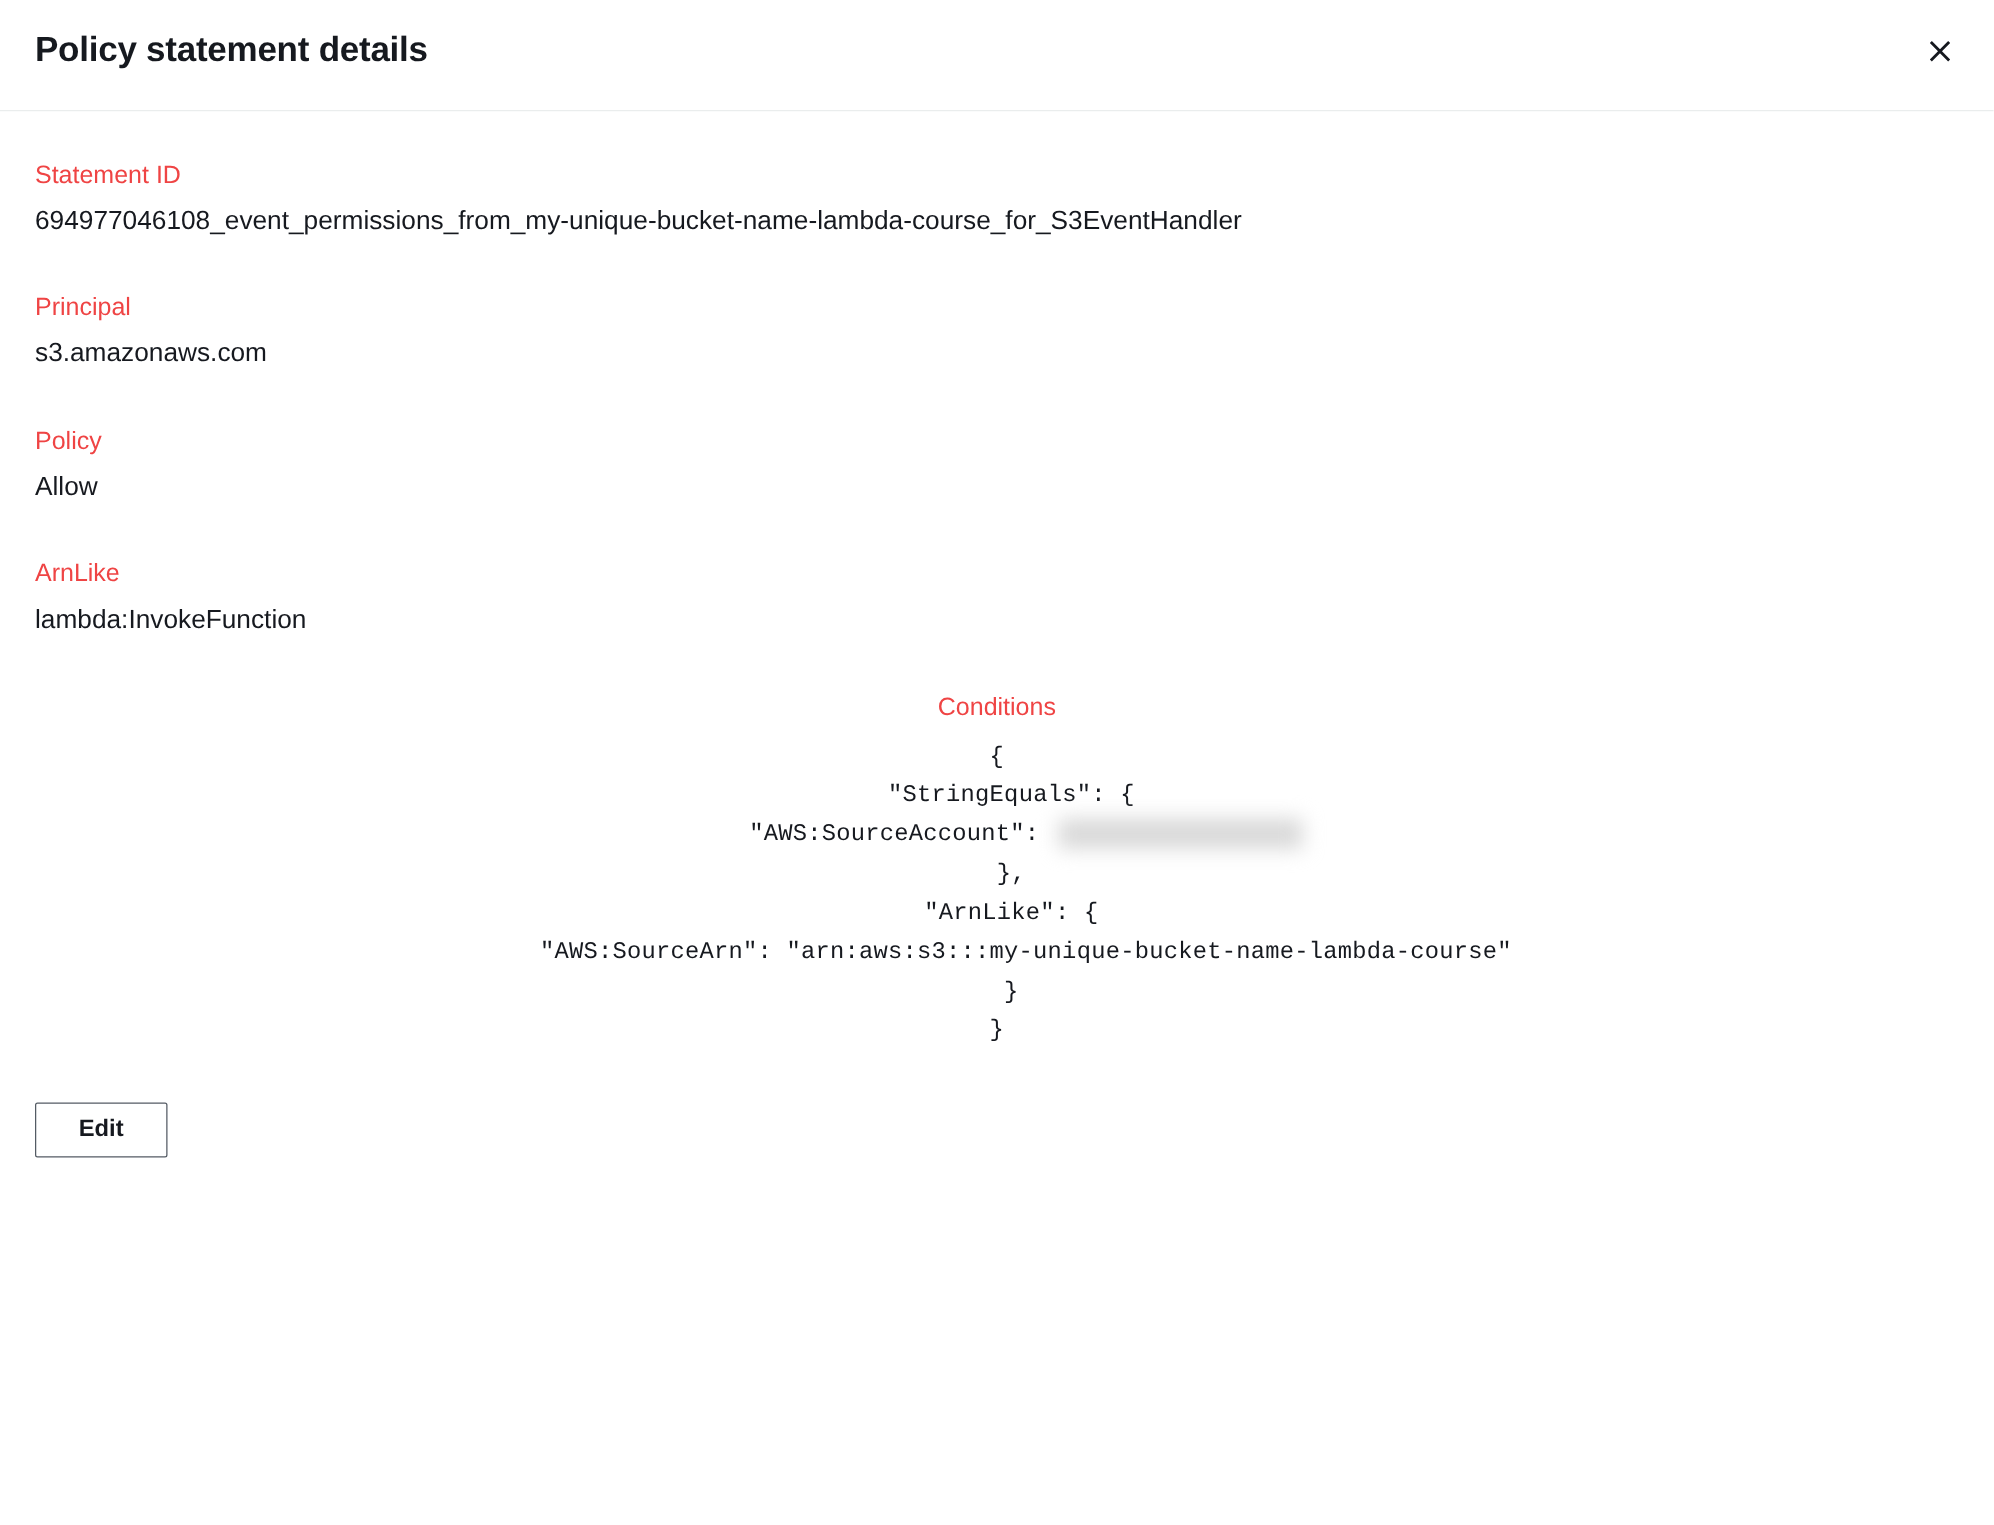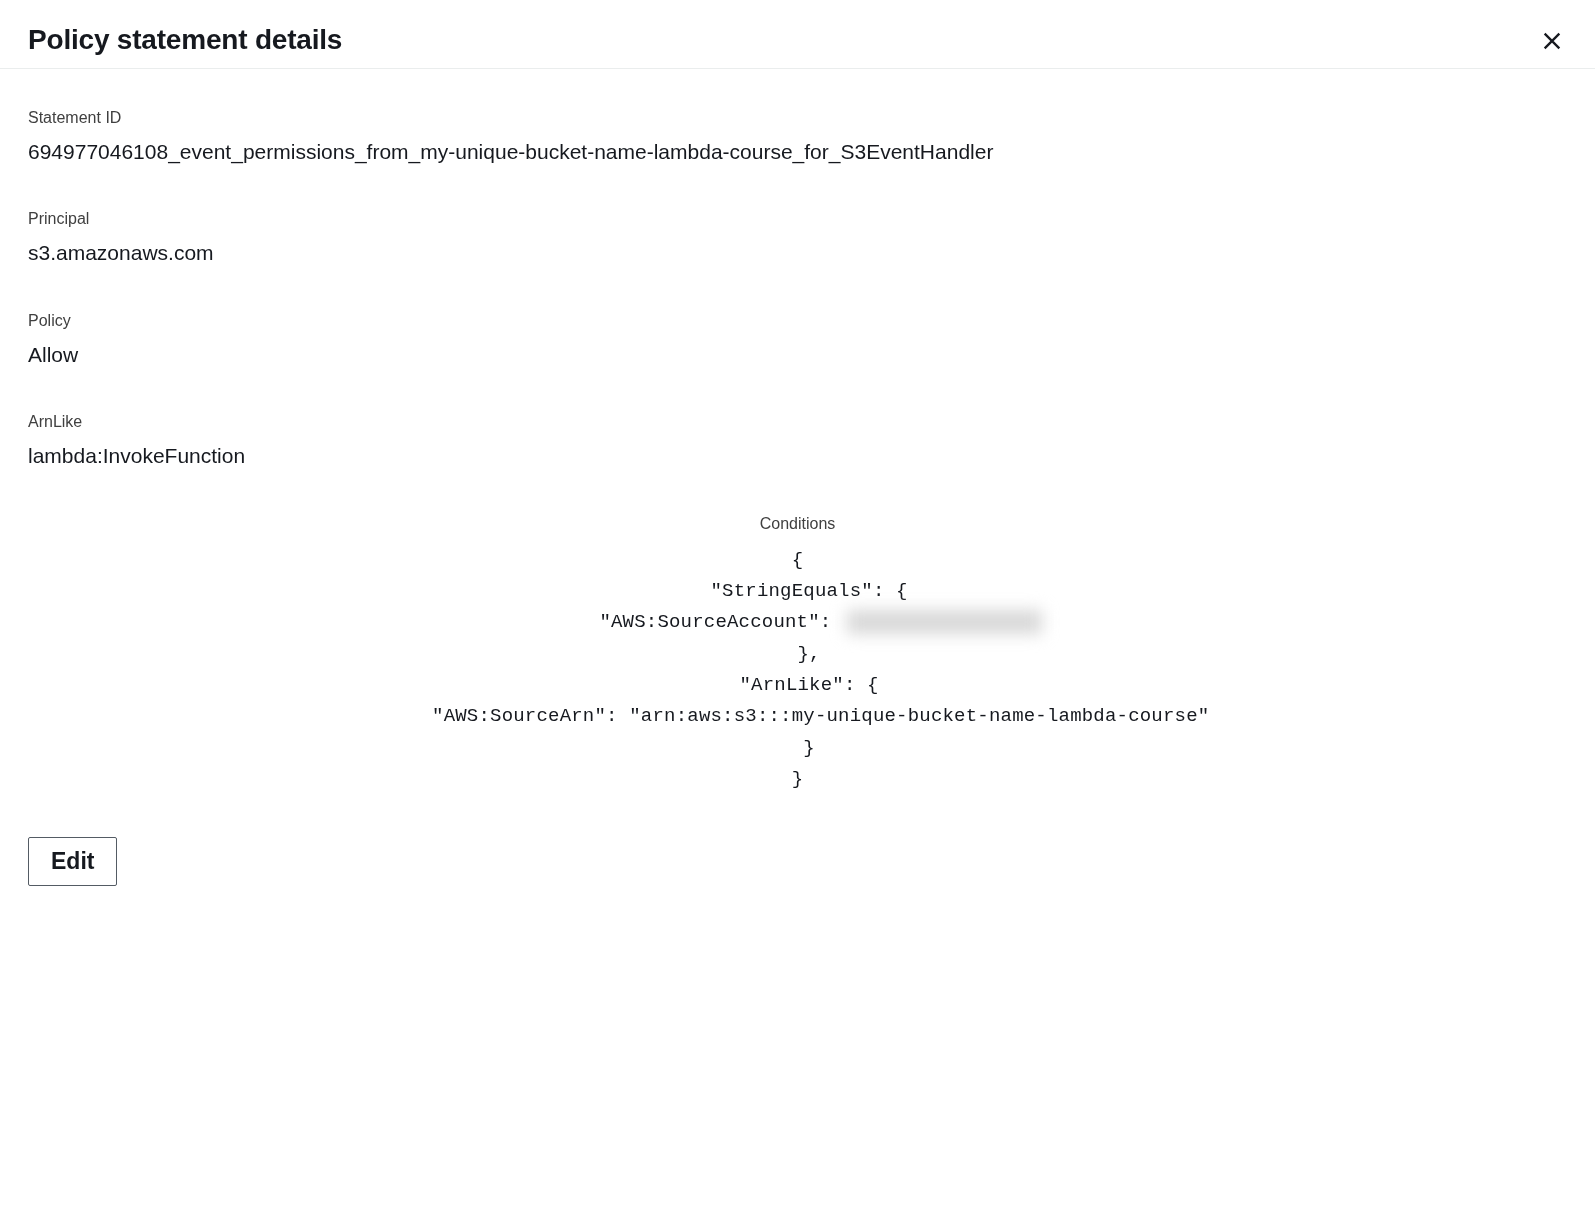--- a/index.html
+++ b/index.html
@@ -17,21 +17,21 @@
     }
     .modal {
       width: 100%;
       height: 100%;
       background: #ffffff;
     }
     .modal-header {
       display: flex;
       justify-content: space-between;
       align-items: flex-start;
-      padding: 24px 28px 12px 28px;
+      padding: 24px 28px 32px 28px;
       border-bottom: 1px solid #eaeded;
     }
     .modal-title {
       font-size: 28px;
       font-weight: 700;
       color: #16191f;
       letter-spacing: -0.2px;
     }
     .close-btn {
       background: none;
@@ -49,22 +49,22 @@
       stroke: #16191f;
       stroke-width: 2.5;
     }
     .modal-body {
       padding: 40px 28px 28px 28px;
     }
     .field-group {
       margin-bottom: 44px;
     }
     .field-label {
-      font-size: 16px;
-      color: #404040;
+      font-size: 20px;
+      color: #ef4444;
       font-weight: 400;
       margin-bottom: 10px;
     }
     .field-value {
       font-size: 21px;
       color: #16191f;
       font-weight: 400;
       line-height: 1.4;
       word-break: break-word;
     }
@@ -82,26 +82,26 @@
       display: inline-block;
       width: 195px;
       height: 24px;
       background: #d8d8d8;
       filter: blur(8px);
       vertical-align: middle;
       border-radius: 2px;
       margin-left: 4px;
     }
     .edit-btn {
-      font-size: 23px;
+      font-size: 19px;
       font-weight: 700;
       color: #16191f;
       background: #ffffff;
       border: 1px solid #545b64;
-      padding: 10px 22px;
+      padding: 10px 34px;
       cursor: pointer;
       border-radius: 2px;
       margin-top: 42px;
     }
   </style>
 </head>
 <body>
 
 <div class="modal">
   <div class="modal-header">

